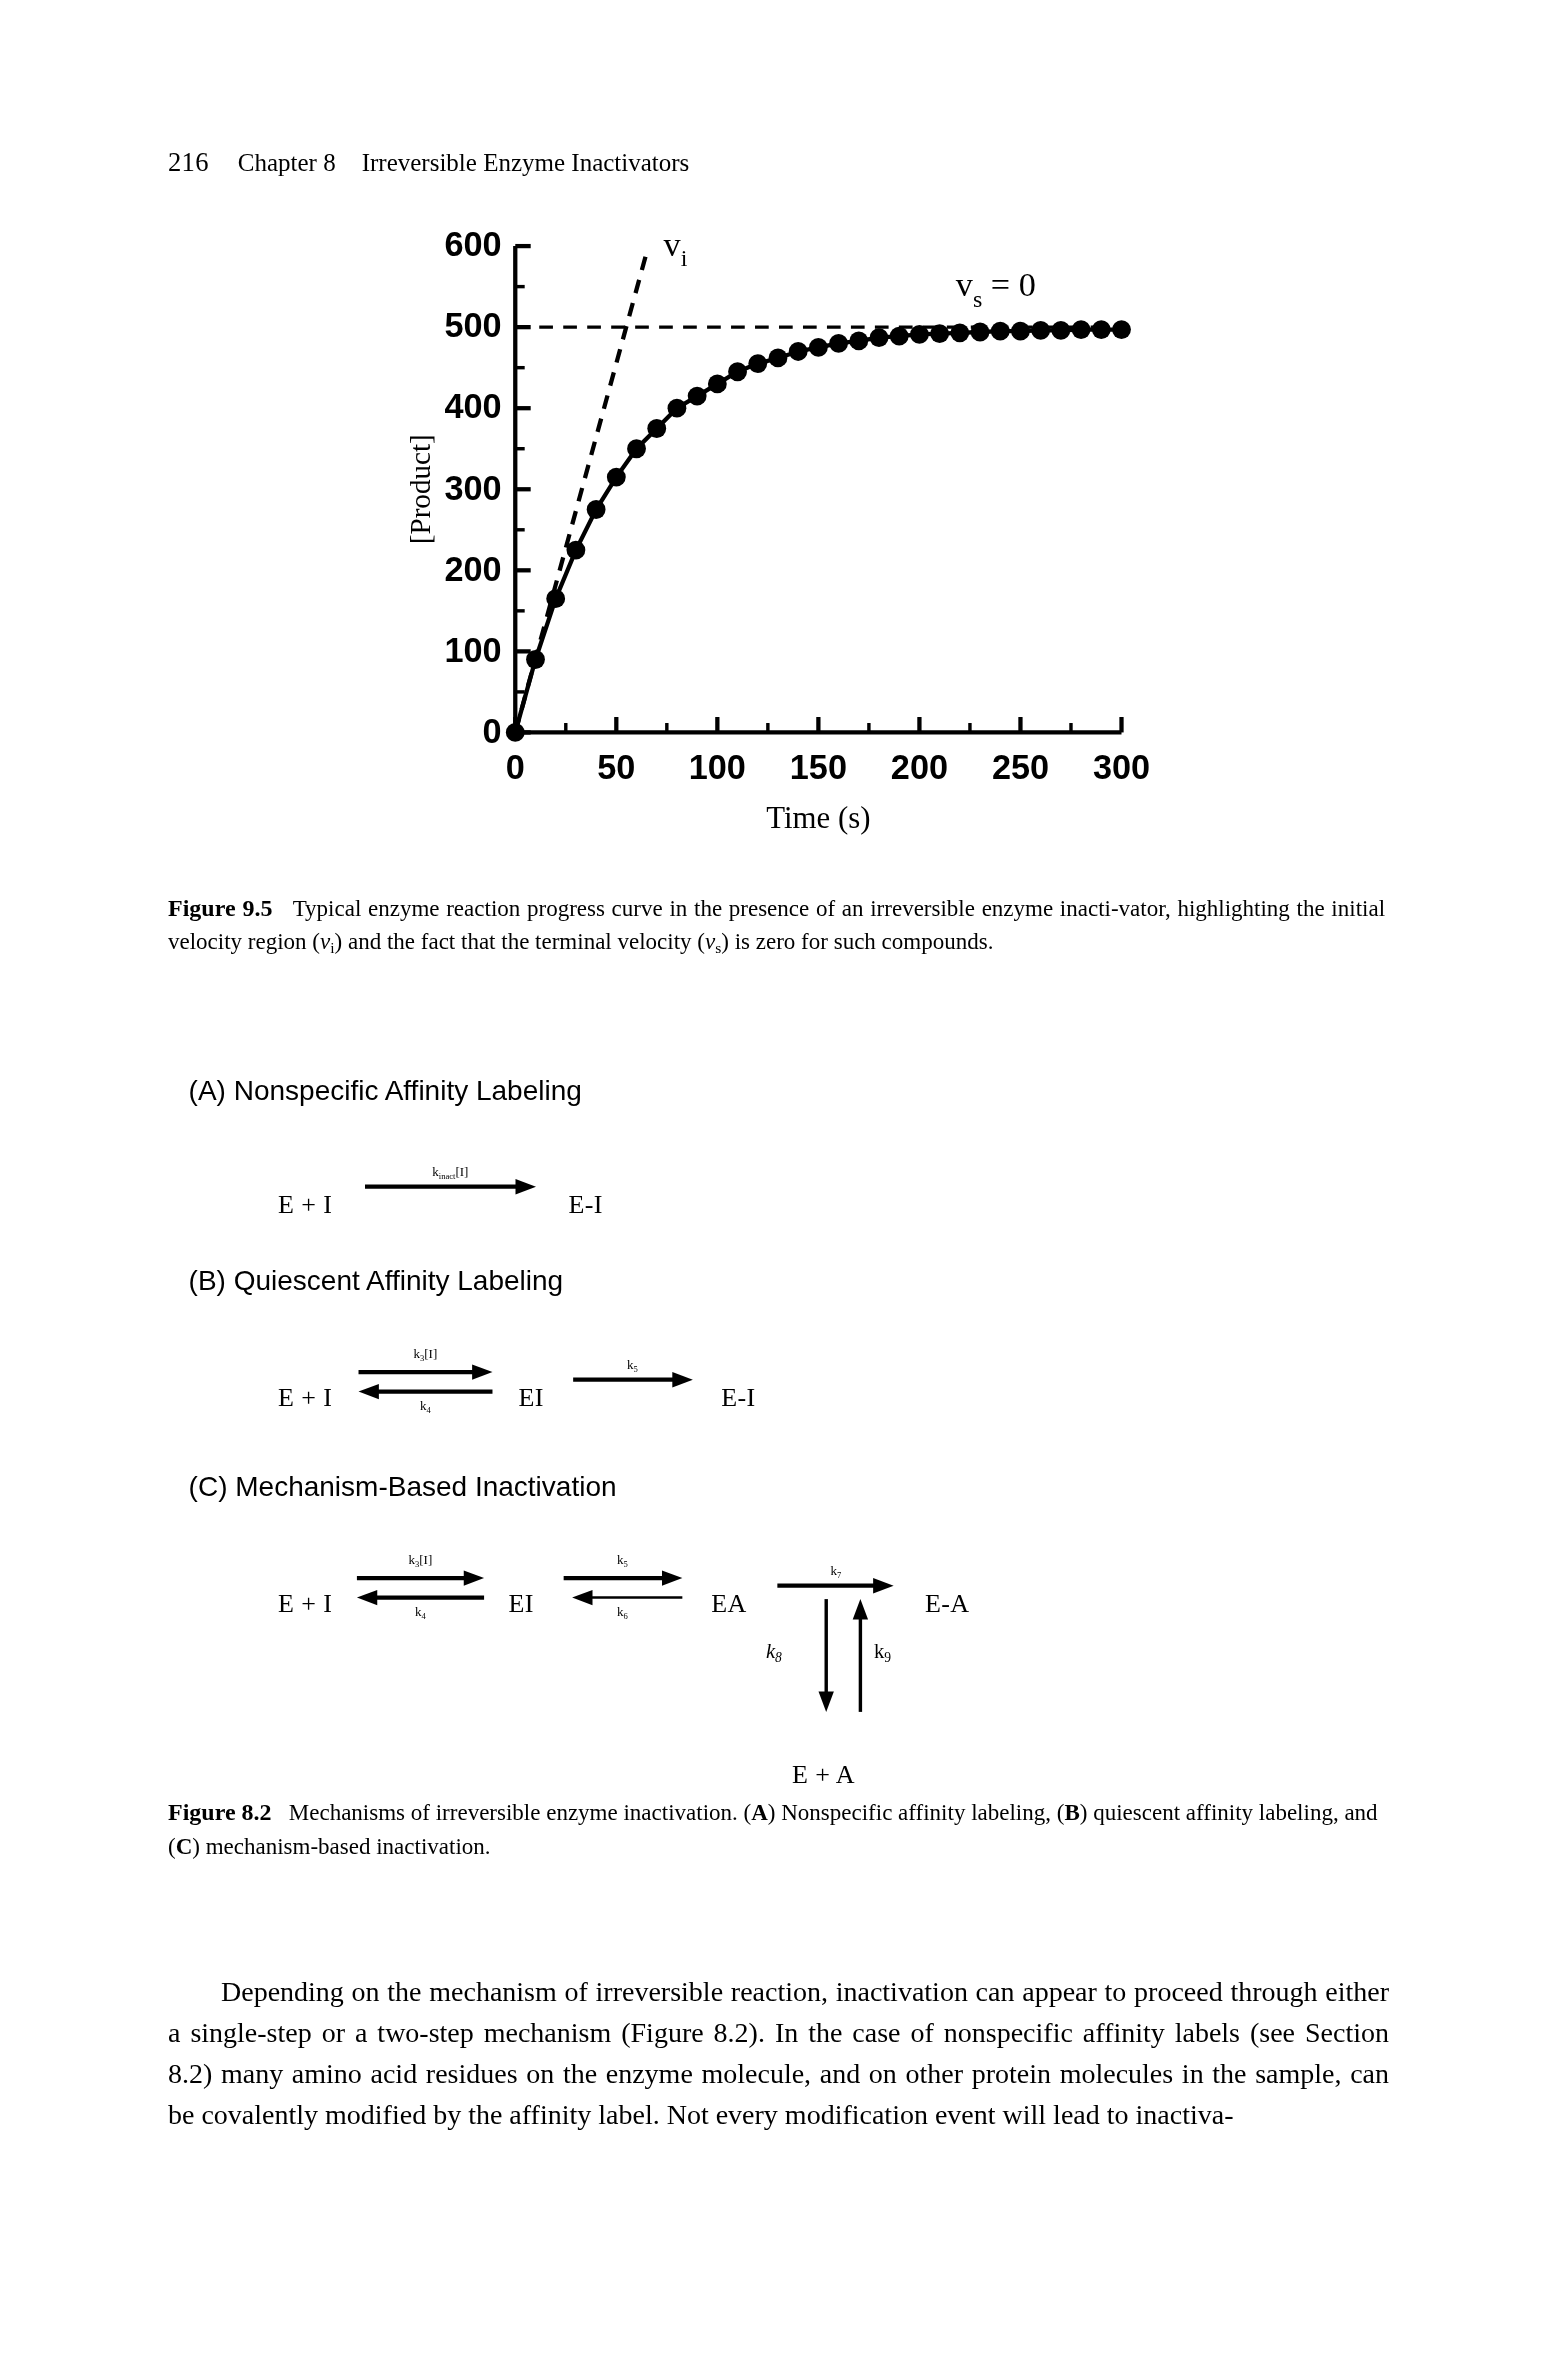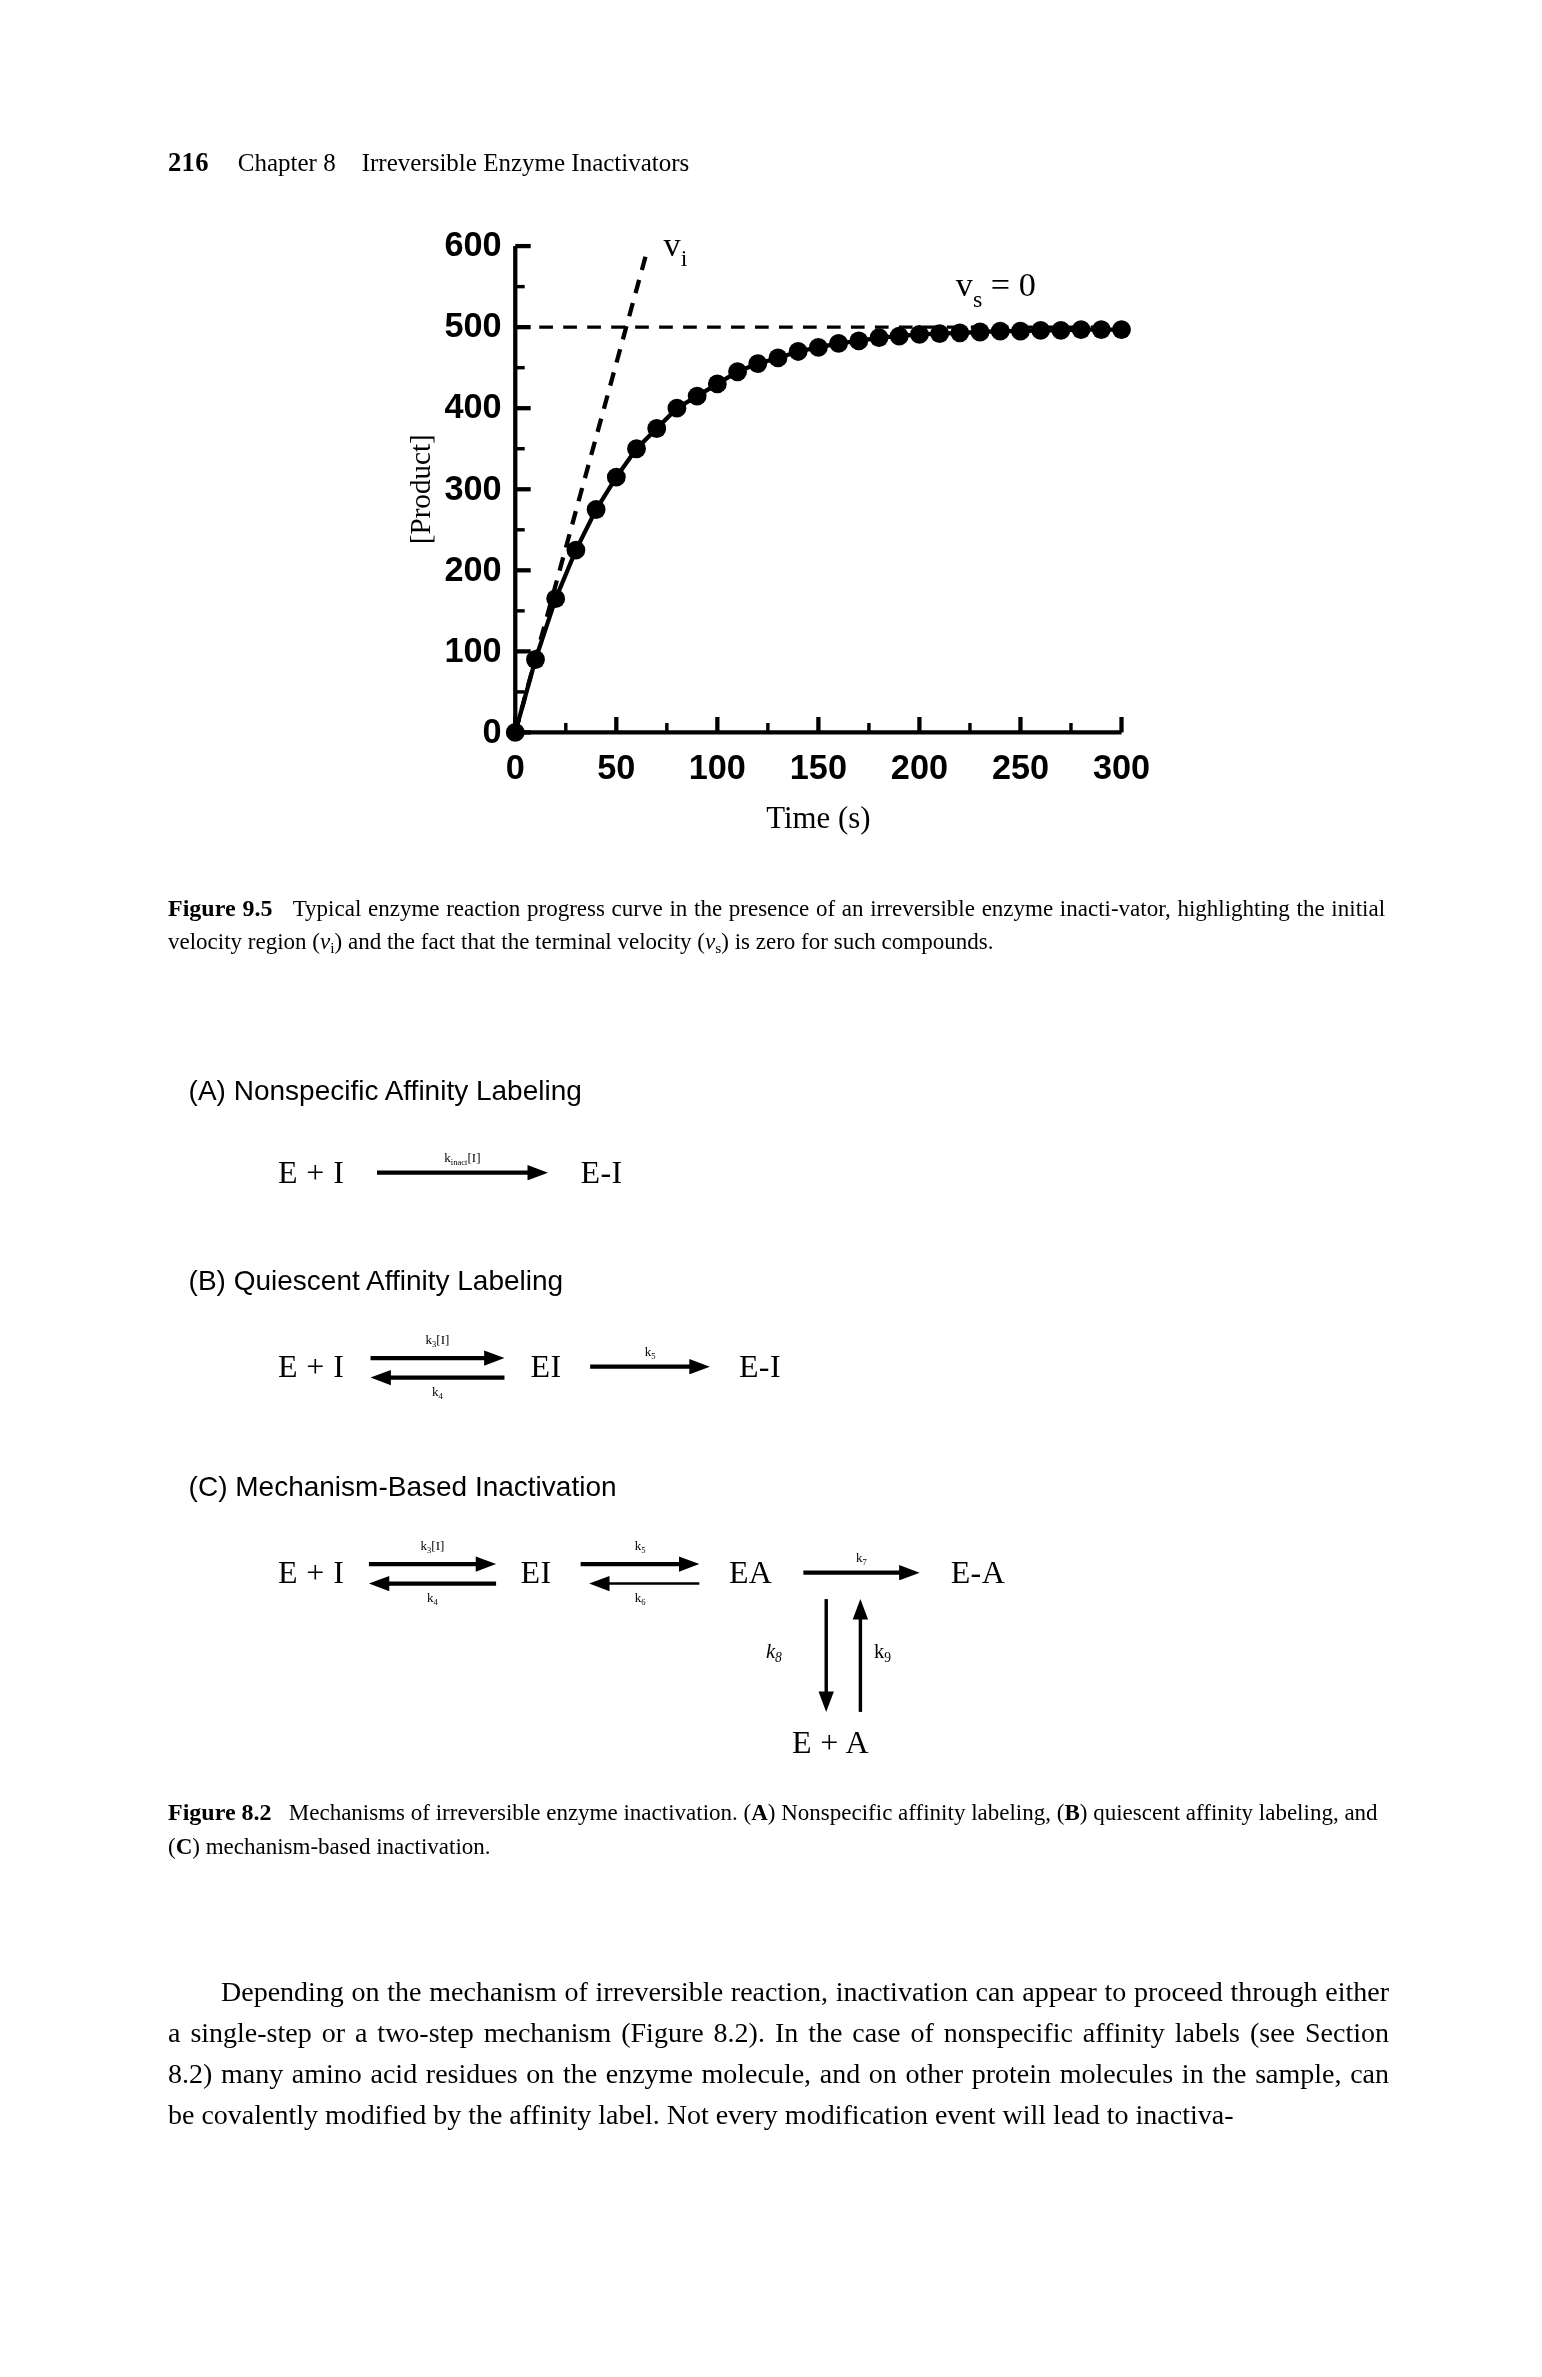--- a/index.html
+++ b/index.html
@@ -2,40 +2,40 @@
 <html style="font-size:13.7px"><head>
 <meta charset="utf-8">
 <style>
   html,body{margin:0;padding:0;background:#fff;}
   body{width:1543px;height:2377px;font-family:"Liberation Serif",serif;color:#000;position:relative;overflow:hidden;}
 
   .page{position:absolute;left:0;top:0;width:1543px;height:2377px;}
 
   
   .runhead{position:absolute;left:168px;top:147px;white-space:nowrap;display:flex;align-items:baseline;}
-  .runhead .folio{font-weight:bold;font-size:26.6px;letter-spacing:0.3px;}
+  .runhead .folio{font-weight:normal;font-size:26.6px;letter-spacing:0.3px;}
   .runhead .chap{font-size:25px;margin-left:29px;}
   .runhead .title{font-size:25px;margin-left:26px;}
 
   
   .fig1{position:absolute;left:368px;top:210px;width:822px;height:651px;}
   .fig1 svg{display:block;}
 
   .fig1cap{position:absolute;left:168px;top:891px;width:1217px;font-size:23px;line-height:1.42;text-align:justify;}
   .fig1cap .lbl{font-weight:bold;font-size:24px;}
   .fig1cap i{font-style:italic;}
   .fig1cap sub{font-size:0.68em;vertical-align:-0.28em;}
 
   
   .schemes{position:absolute;left:168px;top:1075px;width:1217px;height:685px;}
   .sec-head{position:absolute;font-family:"Liberation Sans",sans-serif;font-size:28px;white-space:nowrap;}
   .scheme{position:absolute;font-family:"Liberation Serif",serif;font-size:26.6px;}
 
   .sp{display:inline-block;vertical-align:middle;}
-  .species{font-size:32px;letter-spacing:0.4px;}
+  .species{font-size:26px;letter-spacing:0.4px;margin-top:36px;}
 
   
   .arrowbox{position:relative;display:inline-block;vertical-align:middle;}
   .arrowbox .lab{position:absolute;left:0;width:100%;text-align:center;font-size:13px;white-space:nowrap;}
   .arrowbox .lab sub{font-size:0.66em;vertical-align:-0.3em;}
   .arrowbox .lab.top{bottom:100%;margin-bottom:-1.7px;}
   .arrowbox .lab.bot{top:100%;margin-top:-1.7px;}
   .arrowbox svg{display:block;}
 
   .vbranch{position:absolute;}

